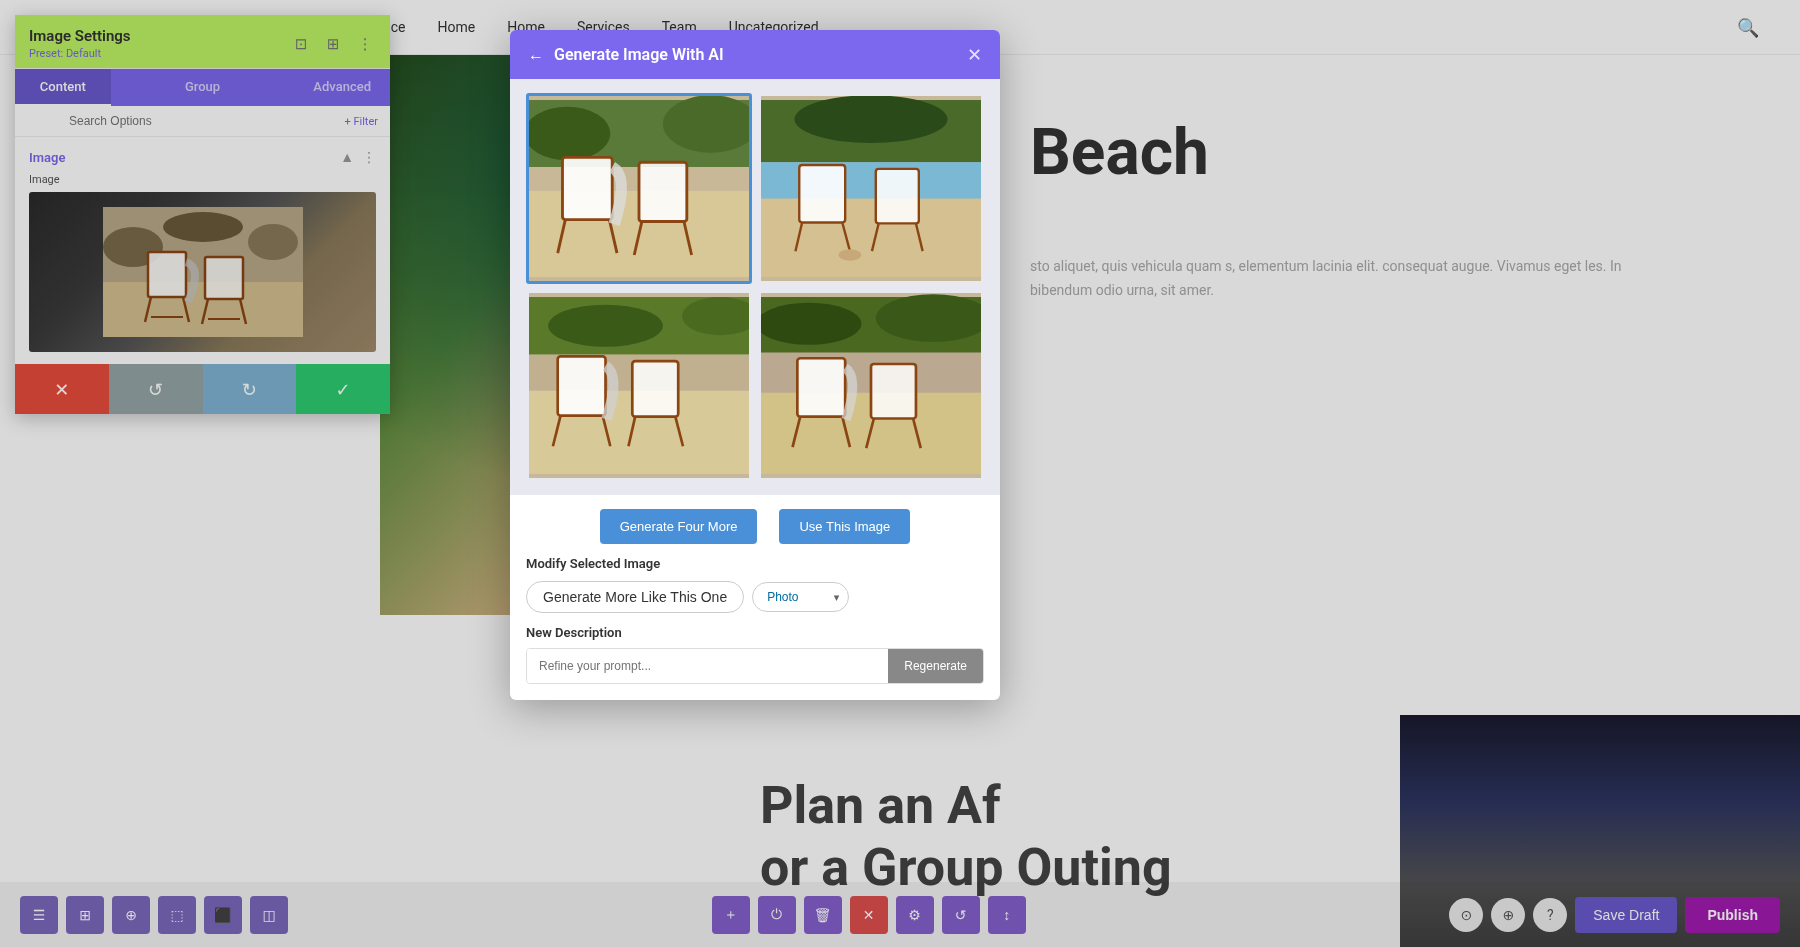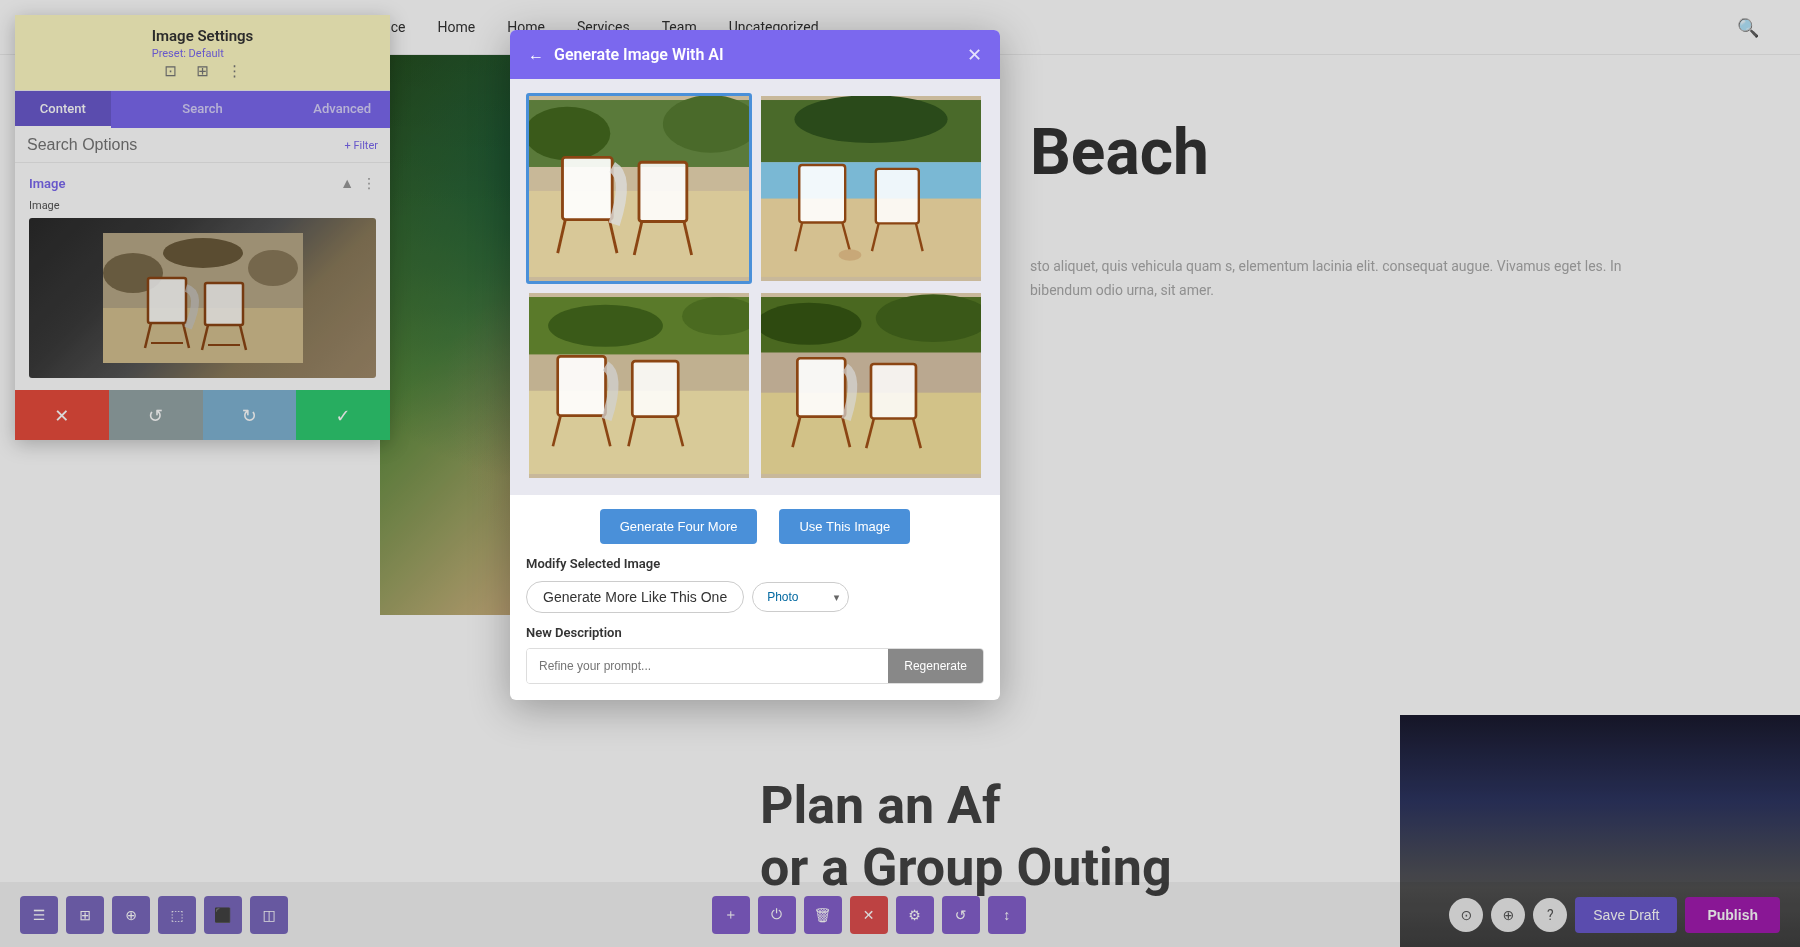--- a/index.html
+++ b/index.html
@@ -103,27 +103,26 @@
     .settings-panel {
       position: absolute;
       top: 15px; left: 15px;
       width: 375px;
       background: #fff;
       border-radius: 4px;
       box-shadow: 0 4px 20px rgba(0,0,0,0.25);
       z-index: 10;
     }
     .panel-header {
-      background: #fef9c3;
+      background: #bef264;
       padding: 12px 14px 8px;
       border-bottom: 1px solid #eee;
       display: flex;
       align-items: center;
       justify-content: space-between;
-      flex-direction: column;
     }
     .panel-title {
       font-size: 15px;
       font-weight: 600;
       color: #333;
     }
     .panel-preset {
       font-size: 11px;
       color: #7b68ee;
       margin-top: 2px;
@@ -165,23 +164,24 @@
     .panel-search {
       display: flex;
       align-items: center;
       padding: 8px 12px;
       border-bottom: 1px solid #eee;
     }
     .panel-search input {
       flex: 1;
       border: none;
       outline: none;
-      font-size: 16px;
+      font-size: 12px;
       color: #999;
       background: transparent;
+      margin-left: 42px;
     }
     .filter-btn {
       font-size: 11px;
       color: #7b68ee;
       cursor: pointer;
       display: flex; align-items: center; gap: 3px;
     }
 
     
     .panel-section {
@@ -519,21 +519,21 @@
     </div>
     <div class="panel-header-icons">
       <span class="panel-icon">⊡</span>
       <span class="panel-icon">⊞</span>
       <span class="panel-icon">⋮</span>
     </div>
   </div>
 
   <div class="panel-tabs">
     <div class="panel-tab active">Content</div>
-    <div class="panel-tab">Search</div>
+    <div class="panel-tab">Group</div>
     <div class="panel-tab">Advanced</div>
   </div>
 
   <div class="panel-search">
     <input type="text" placeholder="Search Options" style="">
     <span class="filter-btn">+ Filter</span>
   </div>
 
   <div class="panel-section">
     <div class="section-header">

